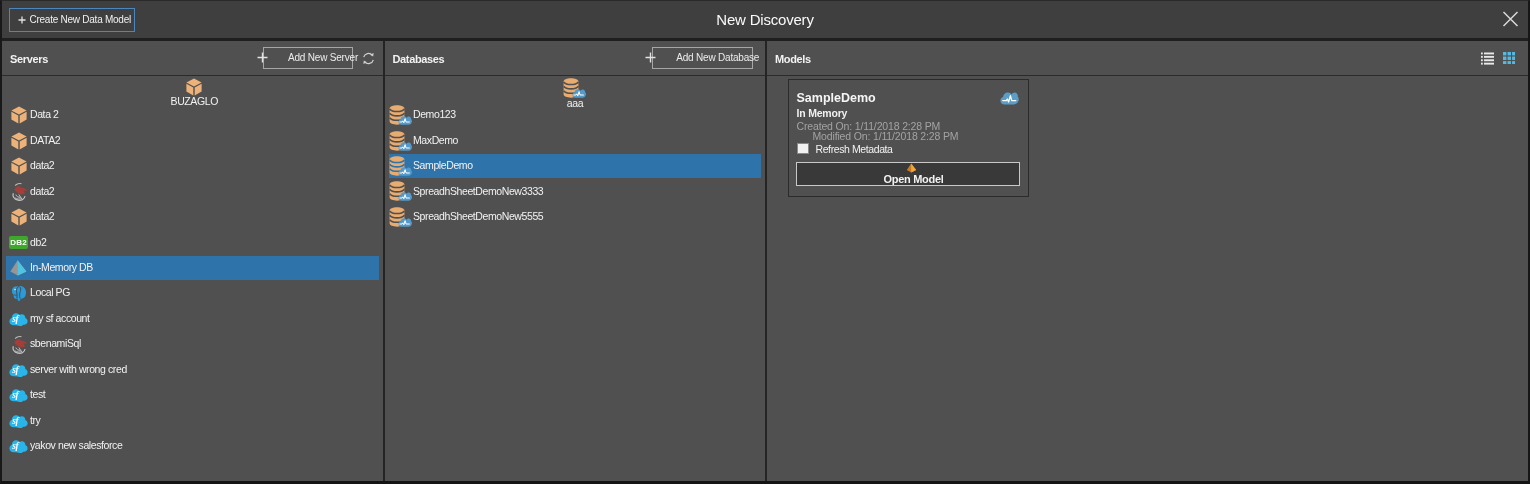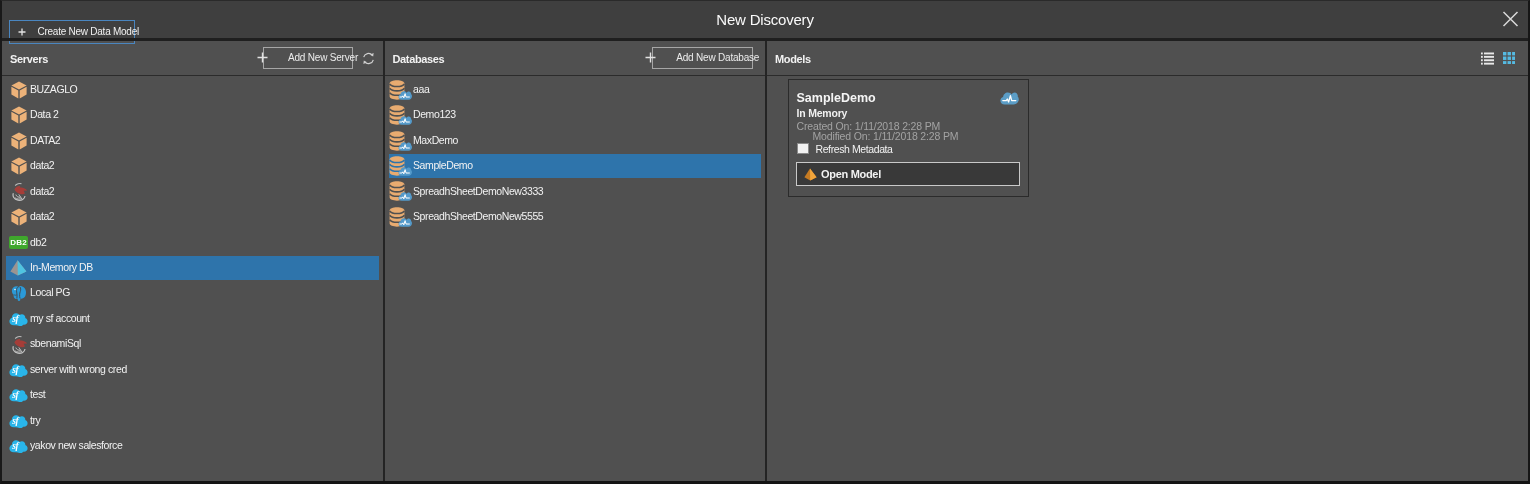--- a/index.html
+++ b/index.html
@@ -5,21 +5,21 @@
 * { margin:0; padding:0; box-sizing:border-box; }
 html,body { width:1530px; height:484px; overflow:hidden; }
 body { font-family:"Liberation Sans", sans-serif; background:#505050; position:relative; }
 .win { position:absolute; inset:0; background:#505050;
   border-top:1px solid #2a2a2a; border-left:2px solid #191919;
   border-right:2.5px solid #161616; border-bottom:3px solid #141414; }
 .topbar { position:absolute; left:0; right:0; top:0; height:37px; background:#3f3f3f; }
 .sep { position:absolute; left:0; right:0; top:37px; height:3px; background:#1f1f1f; }
 .btn-create { position:absolute; left:6.5px; top:6.5px; width:126px; height:24px; white-space:nowrap;
   border:1px solid #4a86c0; display:flex; align-items:center; padding-left:8px;
-  color:#f0f0f0; font-size:10px; letter-spacing:-0.25px; gap:12px;margin-top:12px; }
+  color:#f0f0f0; font-size:10px; letter-spacing:-0.25px; gap:4px; }
 .btn-create svg, .hbtn svg { flex:0 0 auto; }
 .title { position:absolute; left:0; right:0; top:0; height:37px; display:flex;
   align-items:center; justify-content:center; color:#fafafa; font-size:15px; letter-spacing:-0.2px; }
 .close { position:absolute; right:9.5px; top:10px; }
 .panels { position:absolute; left:0; right:0; top:40px; bottom:0; }
 .panel { position:absolute; top:0; bottom:0; }
 .p-servers { left:0; width:380.5px; }
 .div1 { position:absolute; top:0; bottom:0; left:380.5px; width:2px; background:#242424; }
 .p-databases { left:382.5px; width:380.5px; }
 .div2 { position:absolute; top:0; bottom:0; left:763px; width:2px; background:#242424; }
@@ -27,21 +27,21 @@
 .phead { position:absolute; left:0; right:0; top:0; height:35px;
   border-bottom:1.5px solid #2b2b2b; }
 .phead .pt { position:absolute; left:8px; top:0; height:33.5px; display:flex;
   align-items:center; padding-top:3px; font-size:11px; letter-spacing:-0.35px; font-weight:bold; color:#f2f2f2; }
 .hbtn { position:absolute; top:5.5px; height:22px; border:1px solid #a6a6a6;
   display:flex; align-items:center; justify-content:center;
   color:#ececec; font-size:10px; letter-spacing:-0.2px; white-space:nowrap; gap:20px; }
 .list { position:absolute; left:0; right:0; top:35px; bottom:0; overflow:hidden; }
 .row { height:24px; margin:1.45px 4px 0 4px; display:flex; align-items:center;
   padding-left:2.5px; color:#f2f2f2; font-size:10.5px; letter-spacing:-0.4px; }
-.row:first-child { margin-top:1.7px; }
+.row:first-child { margin-top:1.7px;flex-direction:column; }
 .row.sel { background:#2e74ab; }
 .row .ic { flex:0 0 auto; width:20px; display:flex; align-items:center; justify-content:center; }
 .row .tx { margin-left:1.5px; white-space:nowrap; position:relative; top:-0.8px; }
 .db2badge { width:19px; height:13px; background:#3fa72c; border-radius:2px;
   color:#fff; font-size:8px; font-weight:bold; display:flex; align-items:center;
   justify-content:center; letter-spacing:0.2px; }
 .dbrow { padding-left:0; }
 .dbrow .ic { width:24px; }
 .dbrow .tx { margin-left:0.5px; }
 
@@ -50,21 +50,21 @@
 .card .t1 { position:absolute; left:8px; top:11px; font-size:12.5px; font-weight:bold; color:#f5f5f5; }
 .card .t2 { position:absolute; left:8px; top:26.5px; font-size:10.5px; letter-spacing:-0.2px; font-weight:bold; color:#f0f0f0; }
 .card .t3 { position:absolute; left:8px; top:39.5px; font-size:10.5px; letter-spacing:-0.15px; color:#a3a3a3; }
 .card .t4 { position:absolute; left:8px; top:49.5px; font-size:10.5px; letter-spacing:-0.15px; color:#a3a3a3;margin-left:16px; }
 .card .cloud { position:absolute; left:211px; top:10px; }
 .card .cb { position:absolute; left:8.5px; top:62.5px; width:11.5px; height:11.5px;
   background:#f2f2f2; border:1px solid #8a8a8a; }
 .card .cbl { position:absolute; left:27px; top:63px; font-size:10.5px; letter-spacing:-0.4px; color:#f2f2f2; }
 .openbtn { position:absolute; left:7.5px; top:82px; width:224px; height:24px;
   background:#393939; border:1px solid #c9c9c9; display:flex; align-items:center;
-  padding-left:7px; }
+  padding-left:7px;flex-direction:column; }
 .openbtn .tx { margin-left:4px; font-size:11px; letter-spacing:-0.3px; font-weight:bold; color:#f2f2f2; }
 .micons { position:absolute; right:12.5px; top:10.5px; display:flex; gap:9px; }
 </style>
 </head>
 <body>
 <div class="win">
   <div class="topbar">
     <div class="title">New Discovery</div>
     <div class="btn-create">
       <svg width="8" height="8" viewBox="0 0 8 8">

